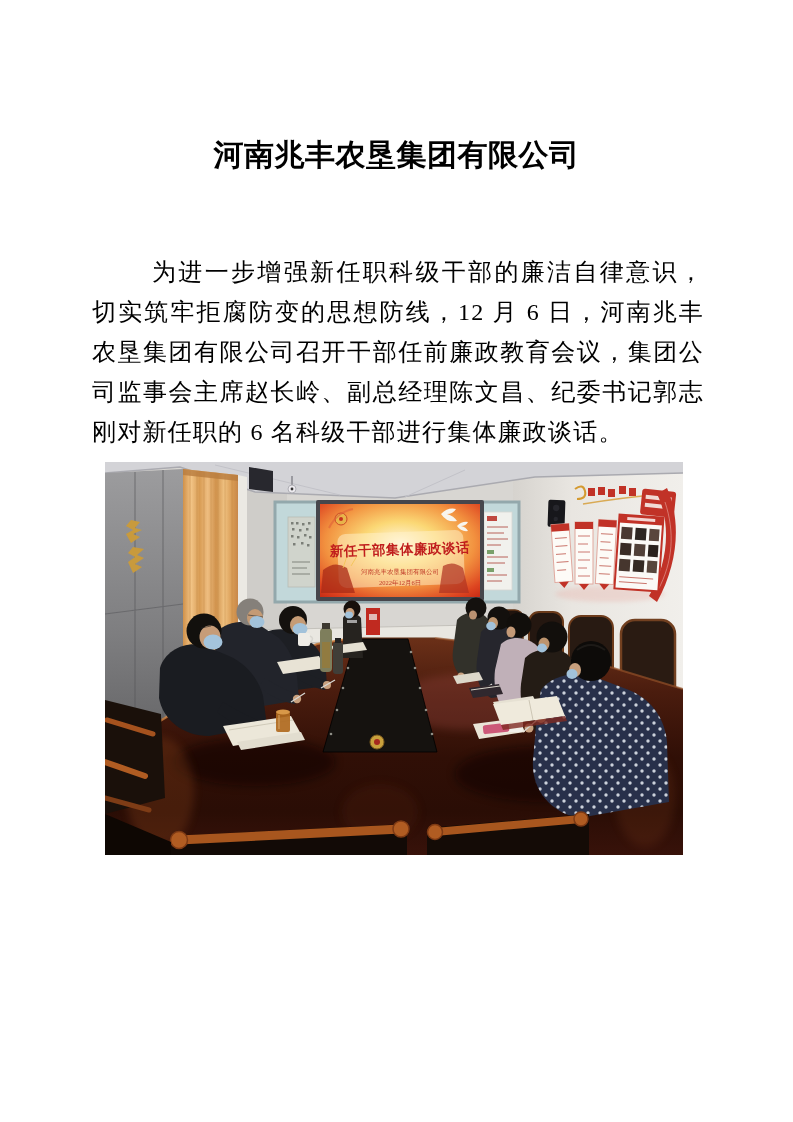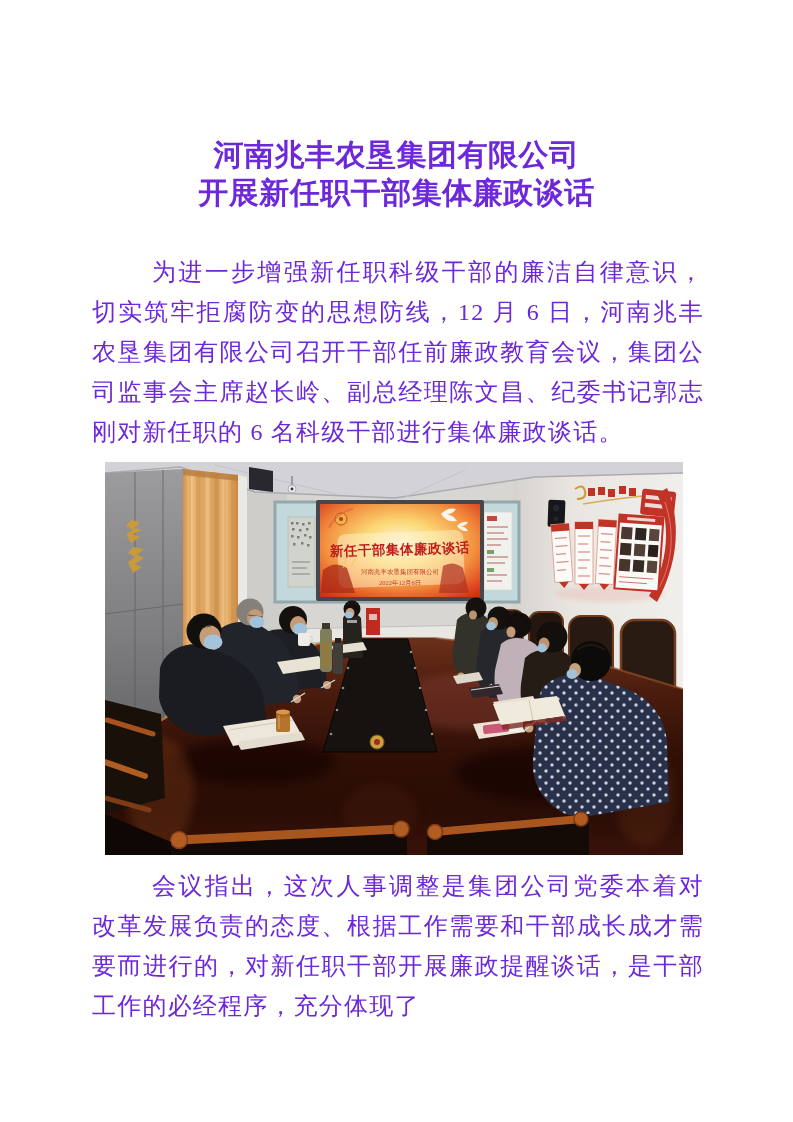--- a/index.html
+++ b/index.html
@@ -1,18 +1,18 @@
 <!DOCTYPE html>
 <html><head>
 <meta charset="utf-8">
 <style>
   html,body { margin:0; padding:0; background:#ffffff; }
   .page {
     position:relative; width:793px; height:1122px; background:#ffffff;
-    font-family:"Liberation Serif","DejaVu Serif",serif; color:#6d28d9;
+    font-family:"Liberation Serif","DejaVu Serif",serif; color:#000000;
     overflow:hidden; margin:0 auto;
   }
   .doc-title {
     position:absolute; top:136px; left:0; width:793px; text-align:center;
     font-size:30px; font-weight:bold; line-height:38px; letter-spacing:0.5px;
   }
   .para {
     position:absolute; left:92px; width:612px; font-size:24px; line-height:40px;
     text-align:justify; text-align-last:left; letter-spacing:1.2px;
     text-indent:2.5em; margin:0;
@@ -23,21 +23,20 @@
   .photo-wrap svg { display:block; }
   svg text { font-family:"Liberation Serif","DejaVu Serif",serif; }
 </style>
 </head>
 <body>
 
 <div class="page">
 
   <div class="doc-title">
     <div>河南兆丰农垦集团有限公司</div>
-    <div>开展新任职干部集体廉政谈话</div>
   </div>
 
   <p class="para" id="para1">为进一步增强新任职科级干部的廉洁自律意识，切实筑牢拒腐防变的思想防线，12 月 6 日，河南兆丰农垦集团有限公司召开干部任前廉政教育会议，集团公司监事会主席赵长岭、副总经理陈文昌、纪委书记郭志刚对新任职的 6 名科级干部进行集体廉政谈话。</p>
 
   <div class="photo-wrap">
     <svg viewBox="0 0 578 393" width="578" height="393">
       <defs>
         <linearGradient id="gTable" x1="0" y1="0" x2="0" y2="1">
           <stop offset="0" stop-color="#6b3018"></stop>
             <stop offset="0.25" stop-color="#4a1c0e"></stop>
@@ -418,15 +417,14 @@
       <g>
         <path d="M322,366 L484,352 L484,393 L322,393 Z" fill="#140b06"></path>
         <path d="M330,370 L476,357" stroke="#a8561e" stroke-width="8" stroke-linecap="round"></path>
         <circle cx="330" cy="370" r="7.5" fill="#b05c22" stroke="#7e3a14" stroke-width="1.5"></circle>
         <circle cx="476" cy="357" r="7" fill="#b05c22" stroke="#7e3a14" stroke-width="1.5"></circle>
       </g>
       <path d="M0,352 L66,380 L66,393 L0,393 Z" fill="#0e0703"></path>
     </svg>
   </div>
 
-  <p class="para" id="para2">会议指出，这次人事调整是集团公司党委本着对改革发展负责的态度、根据工作需要和干部成长成才需要而进行的，对新任职干部开展廉政提醒谈话，是干部工作的必经程序，充分体现了</p>
 
 </div>
 
 </body></html>

